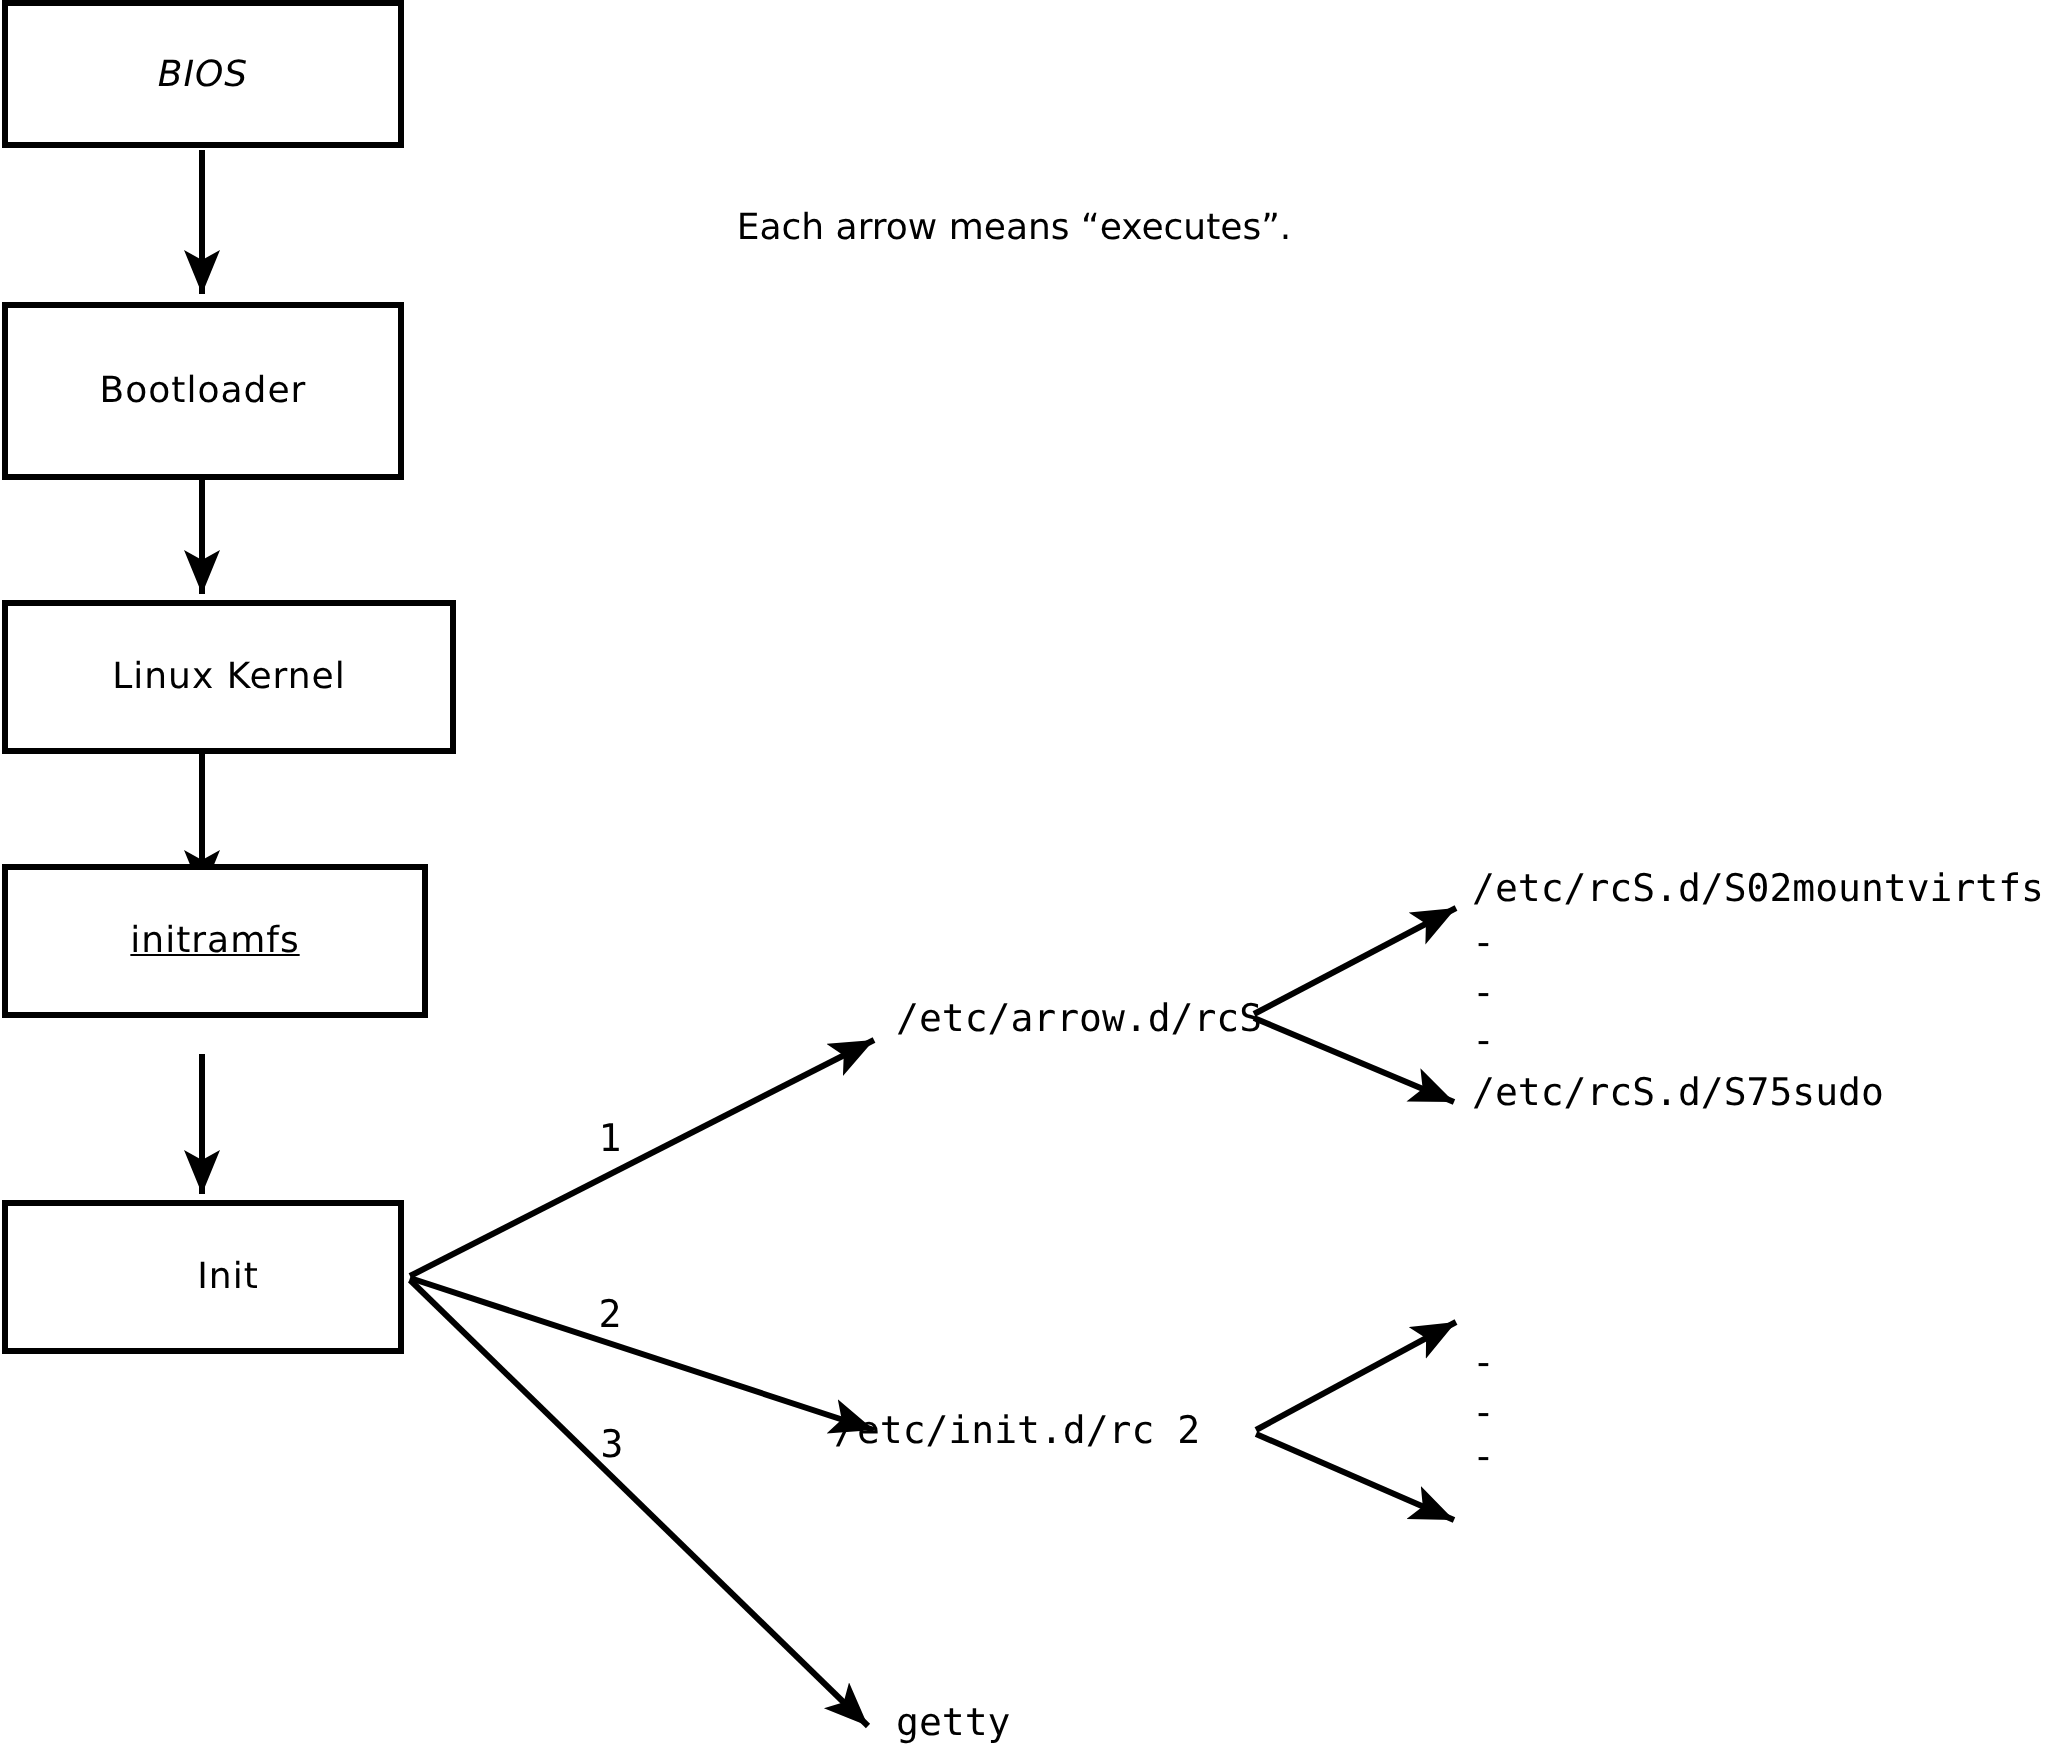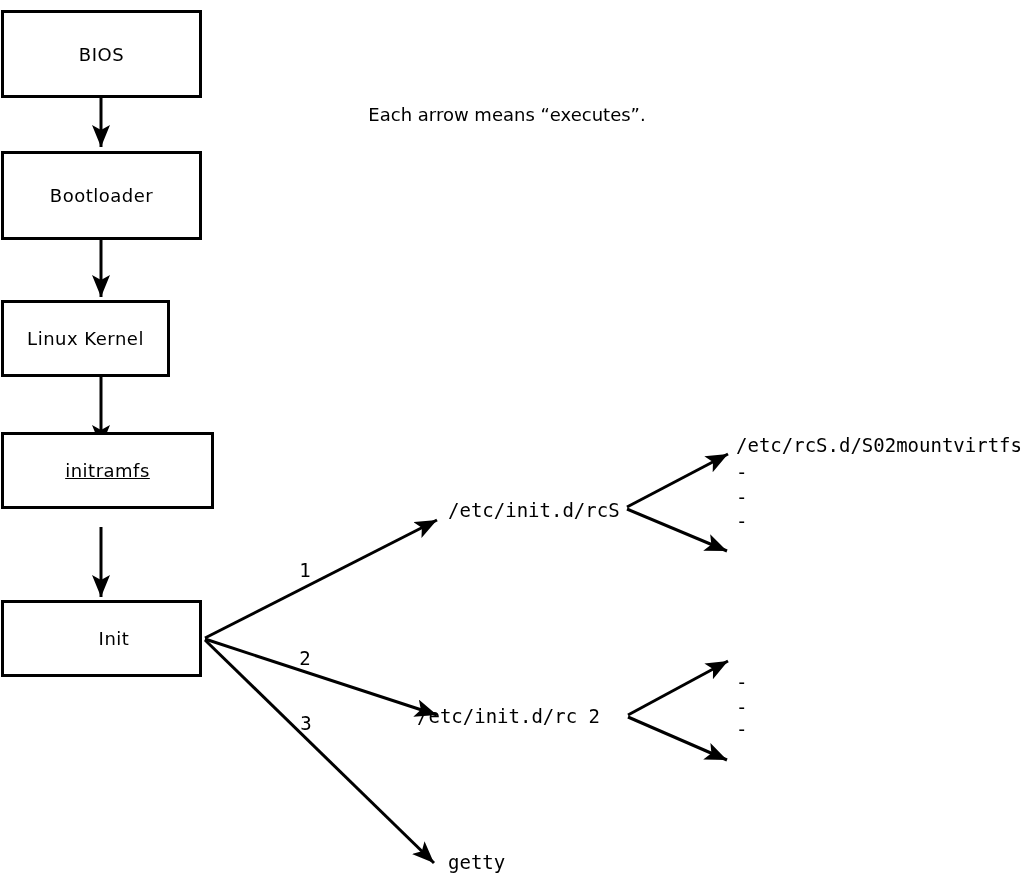--- a/index.html
+++ b/index.html
@@ -20,23 +20,23 @@
     position: absolute;
     box-sizing: border-box;
     border: 3px solid #000000;
     background: #ffffff;
     display: flex;
     align-items: center;
     justify-content: center;
     font-size: 18px;
     letter-spacing: 0.5px;
   }
-  .box-bios       { left: 1px; top: 10px;   width: 201px; height: 88px; }
+  .box-bios       { left: 1px; top: 0;   width: 201px; height: 74px; font-style: italic; }
   .box-bootloader { left: 1px; top: 151px; width: 201px; height: 89px; }
-  .box-kernel     { left: 1px; top: 300px; width: 169px; height: 77px; }
+  .box-kernel     { left: 1px; top: 300px; width: 227px; height: 77px; }
   .box-initramfs  { left: 1px; top: 432px; width: 213px; height: 77px; text-decoration: underline; }
   .box-init       { left: 1px; top: 600px; width: 201px; height: 77px; padding-left: 25px; }
   .caption {
     position: absolute;
     left: 507px; top: 114px;
     transform: translate(-50%, -50%);
     font-size: 18px;
     white-space: nowrap;
   }
   .mono {
@@ -114,26 +114,27 @@
   <div class="box box-init">
     <span>Init</span>
   </div>
 
   <div class="caption">Each arrow means “executes”.</div>
 
   <div class="edge-num num-1">1</div>
   <div class="edge-num num-2">2</div>
   <div class="edge-num num-3">3</div>
 
-  <div class="mono lbl-rcs">/etc/init.d/rcS</div>
+  <div class="mono lbl-rcs">/etc/arrow.d/rcS</div>
   <div class="mono lbl-rc2">/etc/init.d/rc 2</div>
   <div class="mono lbl-getty">getty</div>
 
   <div class="mono lbl-rcs-first">/etc/rcS.d/S02mountvirtfs</div>
   <div class="mono lbl-rcs-d1">-</div>
   <div class="mono lbl-rcs-d2">-</div>
   <div class="mono lbl-rcs-d3">-</div>
+  <div class="mono lbl-rcs-last">/etc/rcS.d/S75sudo</div>
 
   <div class="mono lbl-rc2-d1">-</div>
   <div class="mono lbl-rc2-d2">-</div>
   <div class="mono lbl-rc2-d3">-</div>
 
 </div>
 
 </body></html>

